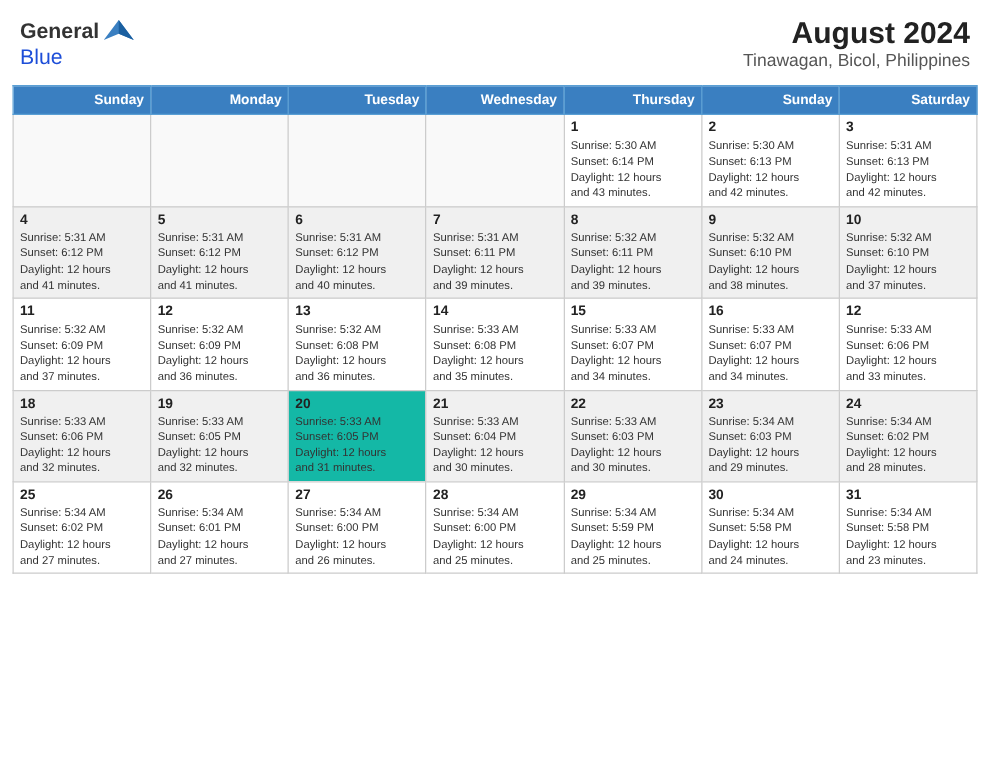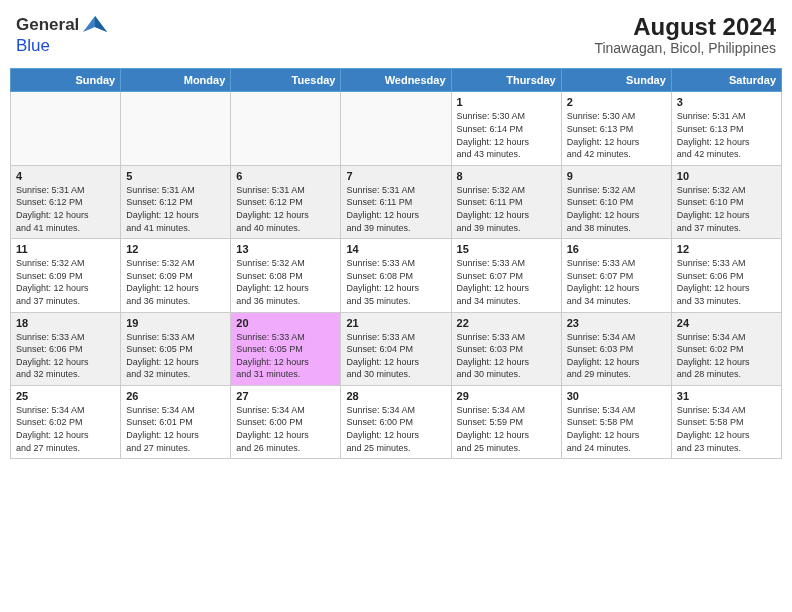--- a/index.html
+++ b/index.html
@@ -249,21 +249,21 @@
 Daylight: 12 hours
 and 32 minutes.</div>
         </td>
         <td style="background: rgb(240, 240, 240);">
           <div class="day-num">19</div>
           <div class="day-info" style="white-space: pre-line;">Sunrise: 5:33 AM
 Sunset: 6:05 PM
 Daylight: 12 hours
 and 32 minutes.</div>
         </td>
-        <td style="background: #f0abfc;">
+        <td style="background: #14b8a6;">
           <div class="day-num">20</div>
           <div class="day-info" style="white-space: pre-line;">Sunrise: 5:33 AM
 Sunset: 6:05 PM
 Daylight: 12 hours
 and 31 minutes.</div>
         </td>
         <td style="background: rgb(240, 240, 240);">
           <div class="day-num">21</div>
           <div class="day-info" style="white-space: pre-line;">Sunrise: 5:33 AM
 Sunset: 6:04 PM

